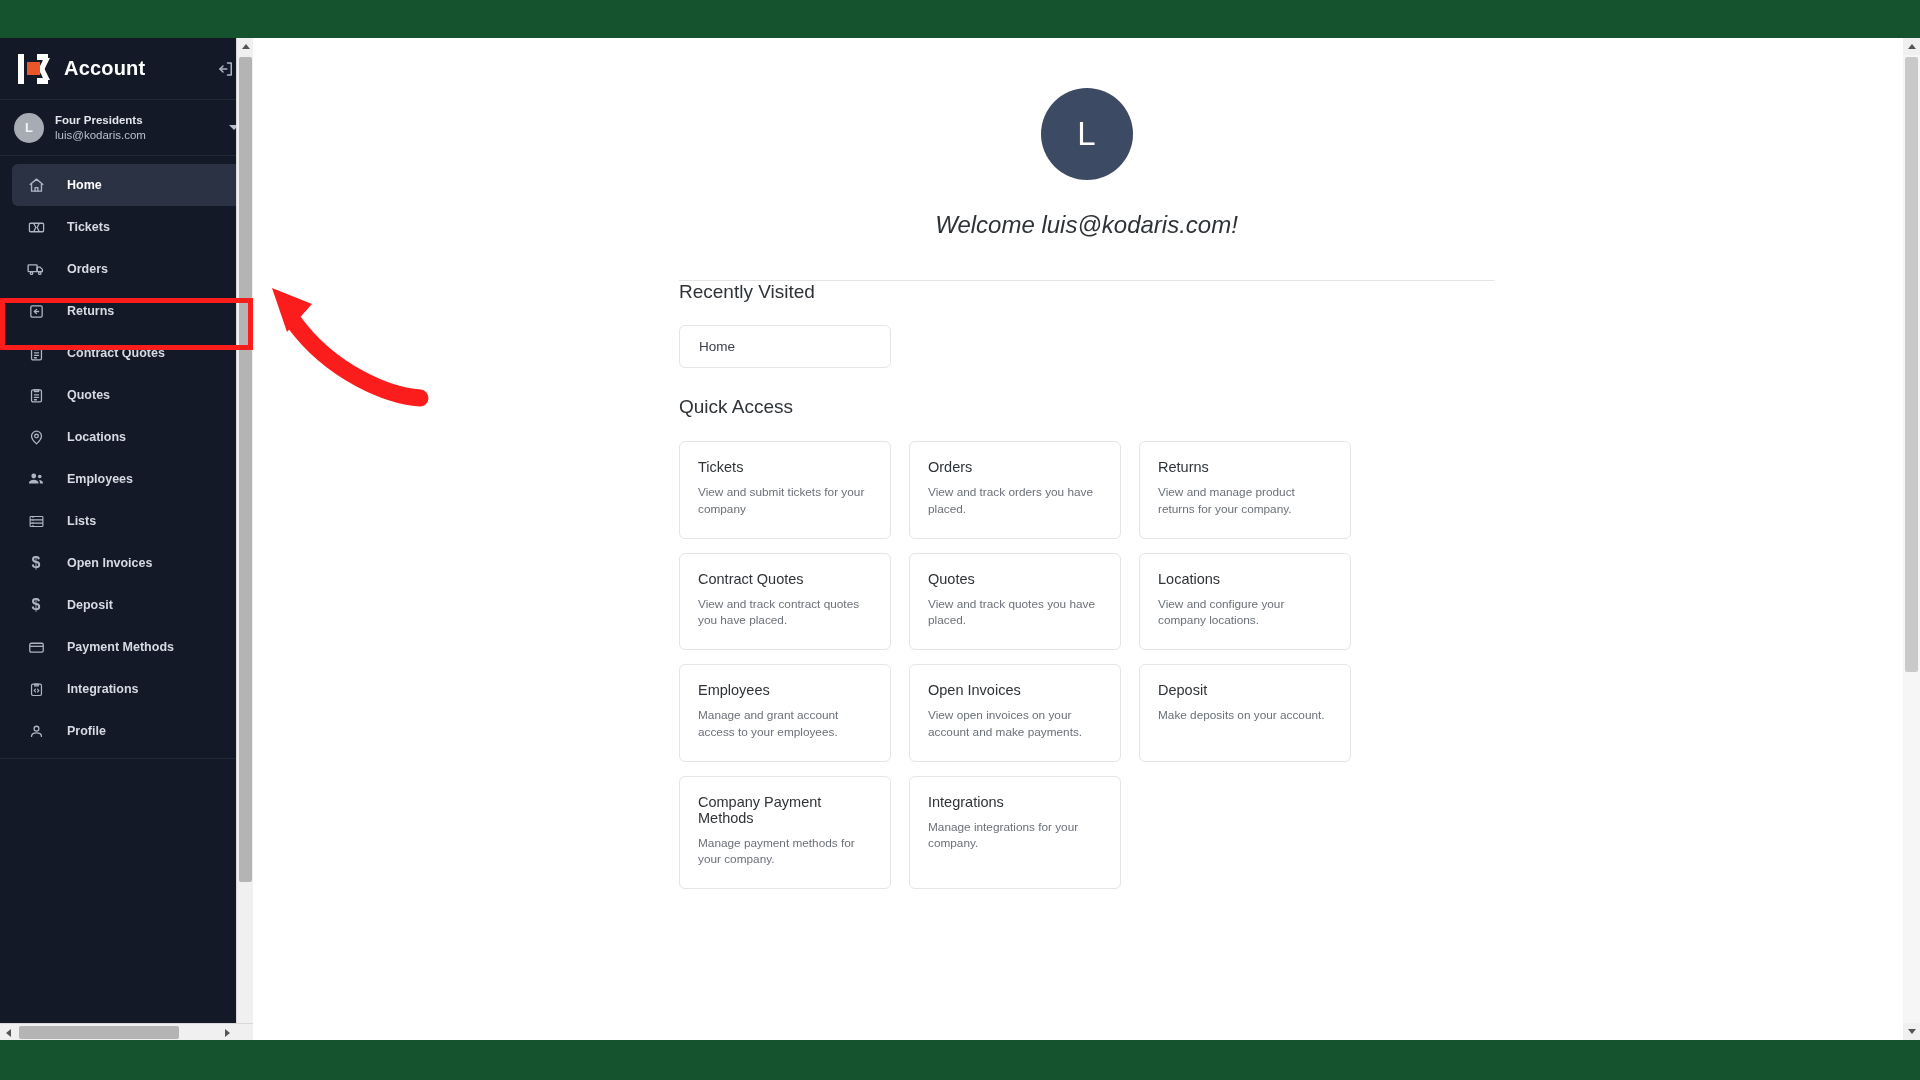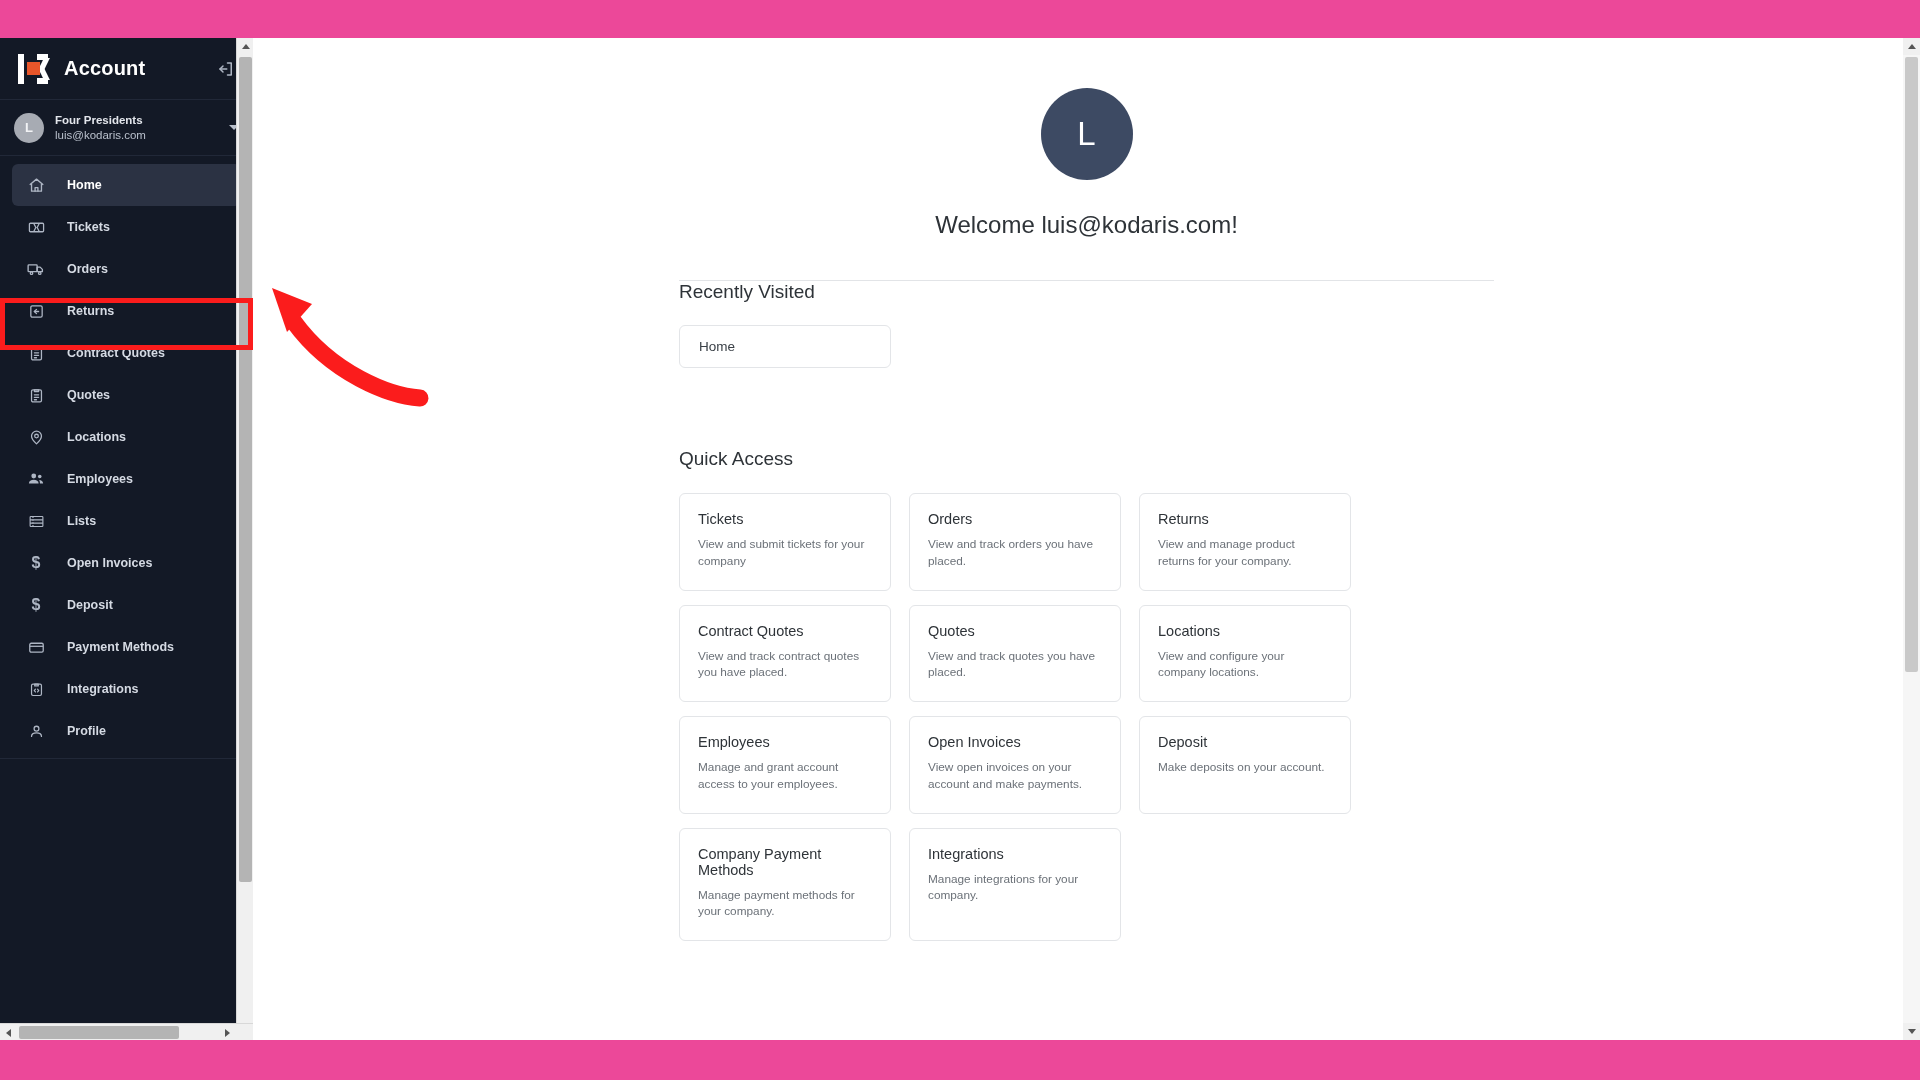--- a/index.html
+++ b/index.html
@@ -5,21 +5,21 @@
   * { box-sizing: border-box; margin: 0; padding: 0; }
   html, body {
     width: 1920px; height: 1080px;
     background: #000;
     font-family: "Liberation Sans", sans-serif;
     overflow: hidden;
   }
   #root {
     position: relative;
     width: 1920px; height: 1080px;
-    background: #ec4899;
+    background: #14532d;
   }
   
   #viewport {
     position: absolute;
     left: 0; top: 38px;
     width: 1920px; height: 1002px;
     background: #ffffff;
     overflow: hidden;
   }
 
@@ -206,20 +206,21 @@
     display: flex; align-items: center; justify-content: center;
     font-size: 33px;
     margin: 0 auto;
   }
   .welcome {
     text-align: center;
     font-size: 24px;
     color: #2e3338;
     margin-top: 31px;
     font-weight: 400;
+    font-style: italic;
   }
   .hr {
     height: 1px; background: #e2e4e7;
     margin: 41px 0 0 0;
   }
   .sec-title {
     font-size: 19px;
     color: #2e3338;
     font-weight: 400;
   }
@@ -228,21 +229,21 @@
     width: 212px; height: 43px;
     border: 1px solid #e3e5e8;
     border-radius: 6px;
     display: flex; align-items: center;
     padding: 0 19px;
     font-size: 13.5px;
     color: #3a4047;
     cursor: pointer;
     background: #fff;
   }
-  .qa-title { margin-top: 80px; }
+  .qa-title { margin-top: 28px; }
   .qa-grid {
     margin-top: 23px;
     display: grid;
     grid-template-columns: repeat(3, 212px);
     gap: 14px 18px;
   }
   .qa-card {
     border: 1px solid #e3e5e8;
     border-radius: 6px;
     padding: 17px 18px 20px 18px;

